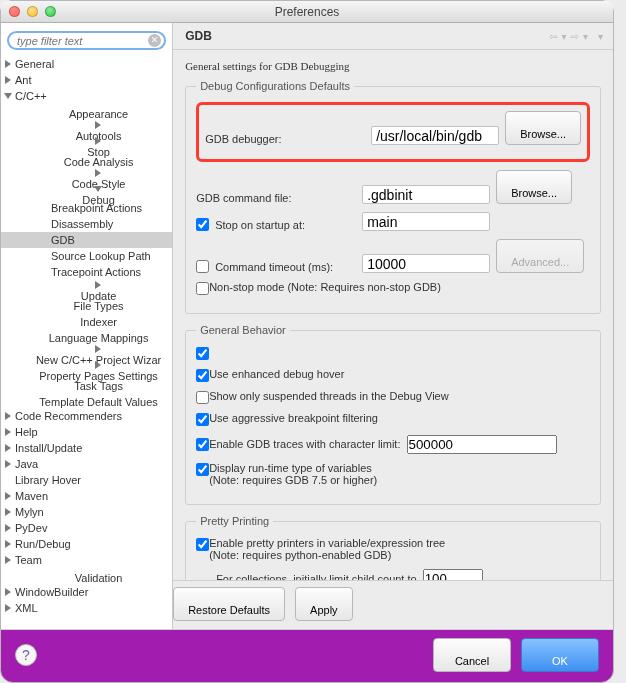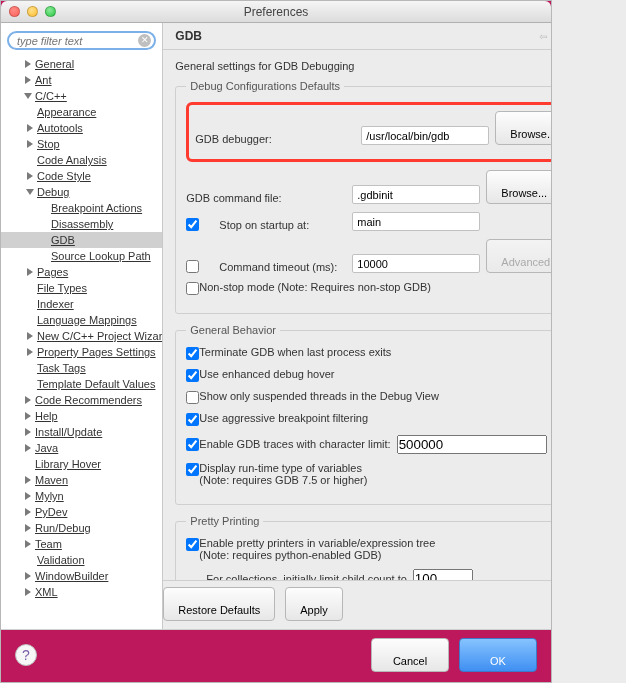--- a/index.html
+++ b/index.html
@@ -1,56 +1,56 @@
 <!DOCTYPE html>
 <html><head>
 <meta charset="utf-8">
 <style>
   * { box-sizing: border-box; margin: 0; padding: 0; }
   body { font-family: "Lucida Grande", "Helvetica Neue", Arial, sans-serif; font-size: 11px; color: #333; background: #ececec; width: 626px; height: 683px; overflow: hidden; }
-  .window { width: 552px; height: 683px; background: #be185d; border: 1px solid #b7b7b7; border-radius: 0; display: flex; flex-direction: column; }
+  .window { width: 614px; height: 683px; background: #a21caf; border: 1px solid #b7b7b7; border-radius: 13px; display: flex; flex-direction: column; }
   .titlebar { height: 22px; background: linear-gradient(#f5f5f5,#dcdcdc); border-bottom: 1px solid #b0b0b0; display: flex; align-items: center; padding: 0 8px; position: relative; border-radius: 6px 6px 0 0; }
   .traffic { display: flex; gap: 7px; }
   .traffic span { width: 11px; height: 11px; border-radius: 50%; display: inline-block; border: 1px solid rgba(0,0,0,0.2); }
   .tl-close { background: radial-gradient(circle at 40% 35%, #ff8d86, #ff5f57); }
   .tl-min   { background: radial-gradient(circle at 40% 35%, #ffe08a, #ffbd2e); }
   .tl-max   { background: radial-gradient(circle at 40% 35%, #8ce99a, #28c940); }
   .titlebar .title { position: absolute; left: 0; right: 0; text-align: center; font-size: 12px; color: #444; }
   .content { flex: 1; display: flex; overflow: hidden; }
-  .sidebar { width: 198px; border-right: 1px solid #c9c9c9; background: #fff; display: flex; flex-direction: column; padding-top: 6px; text-decoration: underline; }
+  .sidebar { width: 198px; border-right: 1px solid #c9c9c9; background: #fff; display: flex; flex-direction: column; padding-top: 6px; }
   .filter { margin: 2px 6px 6px 6px; position: relative; }
   .filter input { width: 100%; height: 19px; border: 2px solid #7bb0e8; border-radius: 10px; padding: 1px 18px 1px 8px; font-size: 11px; outline: none; font-style: italic; color: #777; }
   .filter .clear { position: absolute; right: 5px; top: 3px; width: 13px; height: 13px; border-radius: 50%; background: #bfbfbf; color: #fff; font-size: 9px; line-height: 13px; text-align: center; cursor: pointer; }
   .tree { flex: 1; overflow: auto; padding: 0 0 6px 0; }
   .tree-item { display: flex; align-items: center; height: 16px; padding-left: 6px; white-space: nowrap; cursor: default; }
   .tree-item.selected { background: #d0d0d0; }
   .tw { width: 10px; height: 10px; display: inline-block; margin-right: 2px; }
   .tw svg { display: block; }
   .tree-label { color: #333; }
-  .ind0 { padding-left: 22px; } .ind1 { padding-left: 24px; } .ind2 { padding-left: 38px; }
+  .ind0 { padding-left: 2px; } .ind1 { padding-left: 24px; flex-direction: column; } .ind2 { padding-left: 38px; }
   .main { flex: 1; display: flex; flex-direction: column; background: #ececec; }
   .main-header { display: flex; align-items: center; padding: 6px 10px 6px 12px; border-bottom: 1px solid #cfcfcf; }
   .main-header h2 { font-size: 12px; font-weight: bold; color: #333; flex: 1; }
   .nav-arrows { display: flex; gap: 4px; align-items: center; opacity: 0.5; }
   .nav-arrows span { font-size: 10px; color: #888; }
   .main-body { flex: 1; overflow: auto; padding: 10px 12px 4px 12px; font-size: 11px; color: #333; }
-  .section-title { font-size: 11px; margin-bottom: 8px; }
+  .section-title { font-size: 11px; margin-bottom: 8px; font-family: Liberation Serif, serif; }
   fieldset { border: 1px solid #cfcfcf; border-radius: 3px; padding: 10px 10px 10px 10px; margin-bottom: 10px; }
   fieldset legend { padding: 0 4px; color: #555; font-size: 11px; }
   .row { display: flex; align-items: flex-end; margin-bottom: 8px; gap: 6px; }
   .row label.lbl { width: 160px; }
-  .row input[type=text] { border: 1px solid #c1c1c1; border-radius: 2px; height: 19px; padding: 1px 4px; font-size: 11px; background: #fff; }
+  .row input[type=text] { border: 1px solid #c1c1c1; border-radius: 2px; height: 19px; padding: 1px 4px; font-size: 14px; background: #fff; }
   .row input.wide { width: 128px; }
   .btn { background: linear-gradient(#fdfdfd,#e7e7e7); border: 1px solid #b7b7b7; border-radius: 4px; height: 20px; padding: 16px 14px; font-size: 11px; cursor: pointer; }
   .btn.primary { background: linear-gradient(#86c3ff,#3f8ff2); border-color: #3c79c8; color: #fff; }
   .btn[disabled] { color: #aaa; background: linear-gradient(#f3f3f3,#eaeaea); }
   .highlight { border: 3px solid #ff3b30; border-radius: 6px; padding: 6px; margin-bottom: 8px; }
   .ck { display: flex; align-items: flex-start; margin-bottom: 8px; }
   .ck input { margin-top: 1px; }
-  .ck-inline { display: flex; align-items: center; gap: 20px; }
+  .ck-inline { display: flex; align-items: center; gap: 6px; }
   .sub { margin-left: 20px; display: flex; align-items: center; gap: 6px; margin-top: 4px; }
   .main-footer-inner { display: flex; justify-content: flex-start; gap: 10px; padding: 6px 12px 8px 0; border-top: 1px solid #cfcfcf; margin: 0 0 0 0; }
   .dialog-footer { padding: 8px 14px 10px 14px; display: flex; align-items: center; border-top: 1px solid #cfcfcf; }
   .help { width: 22px; height: 22px; border: 1px solid #bcbcbc; border-radius: 50%; display: flex; align-items: center; justify-content: center; color: #7a5fa8; font-size: 14px; cursor: pointer; background: #f7f7f7; }
   .dialog-footer .spacer { flex: 1; }
   .dialog-footer .btn { min-width: 78px; }
 </style>
 </head>
 <body>
 
@@ -144,27 +144,31 @@
             <span class="tree-label">Disassembly</span>
           </div>
           <div class="tree-item ind2 selected">
             <span class="tw"></span>
             <span class="tree-label">GDB</span>
           </div>
           <div class="tree-item ind2">
             <span class="tw"></span>
             <span class="tree-label">Source Lookup Path</span>
           </div>
-          <div class="tree-item ind1">
-            <span class="tw">
-              <svg width="10" height="10" viewBox="0 0 10 10">
-                <path d="M2 1 L8 5 L2 9 Z" fill="#7a7a7a"></path>
-              </svg>
-            </span>
-            <span class="tree-label">Pages</span>
+          <div class="tree-item ind2">
+            <span class="tw"></span>
+            <span class="tree-label">Tracepoint Actions</span>
+          </div>
+          <div class="tree-item ind1">
+            <span class="tw">
+              <svg width="10" height="10" viewBox="0 0 10 10">
+                <path d="M2 1 L8 5 L2 9 Z" fill="#7a7a7a"></path>
+              </svg>
+            </span>
+            <span class="tree-label">Update</span>
           </div>
           <div class="tree-item ind1">
             <span class="tw"></span>
             <span class="tree-label">File Types</span>
           </div>
           <div class="tree-item ind1">
             <span class="tw"></span>
             <span class="tree-label">Indexer</span>
           </div>
           <div class="tree-item ind1">
@@ -346,21 +350,20 @@
           <div class="ck">
             <input type="checkbox" style="">
             <span>Non-stop mode (Note: Requires non-stop GDB)</span>
           </div>
         </fieldset>
 
         <fieldset>
           <legend>General Behavior</legend>
           <div class="ck">
               <input type="checkbox" checked="" style="">
-              <span>Terminate GDB when last process exits</span>
             </div>
           <div class="ck">
               <input type="checkbox" checked="" style="">
               <span>Use enhanced debug hover</span>
             </div>
           <div class="ck">
               <input type="checkbox" style="">
               <span>Show only suspended threads in the Debug View</span>
             </div>
           <div class="ck">

